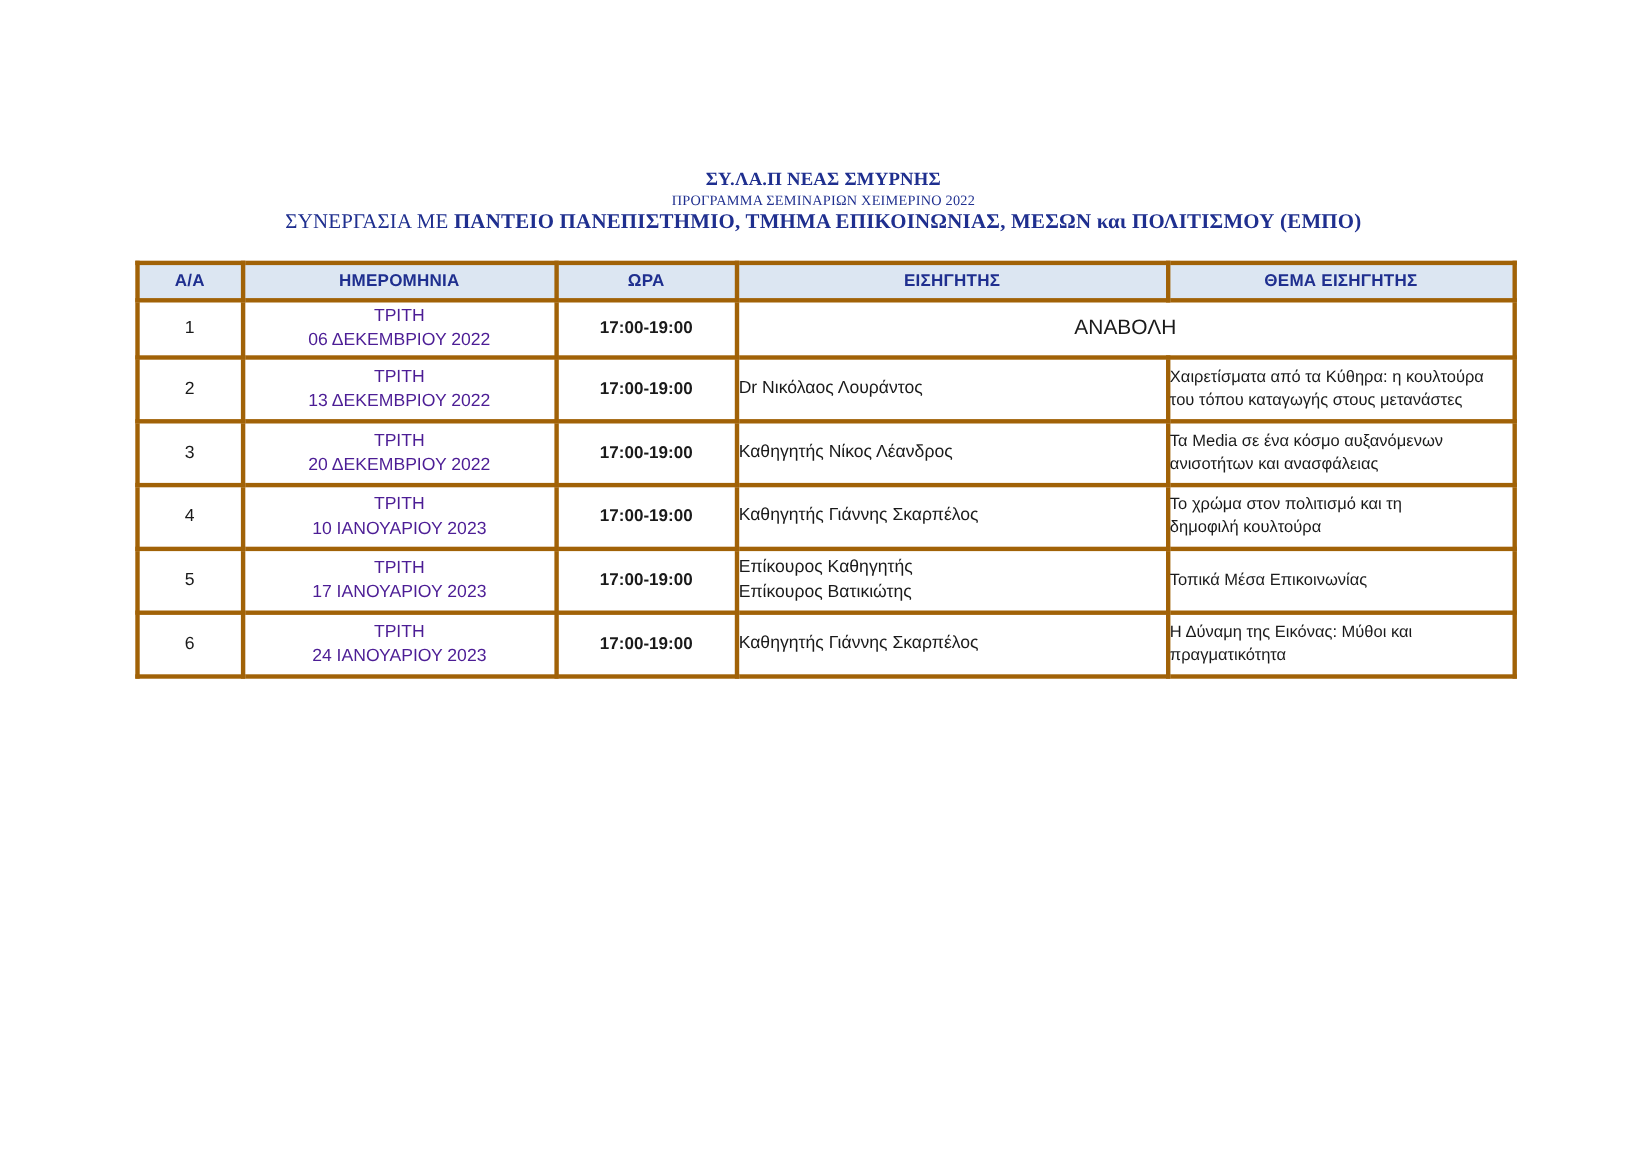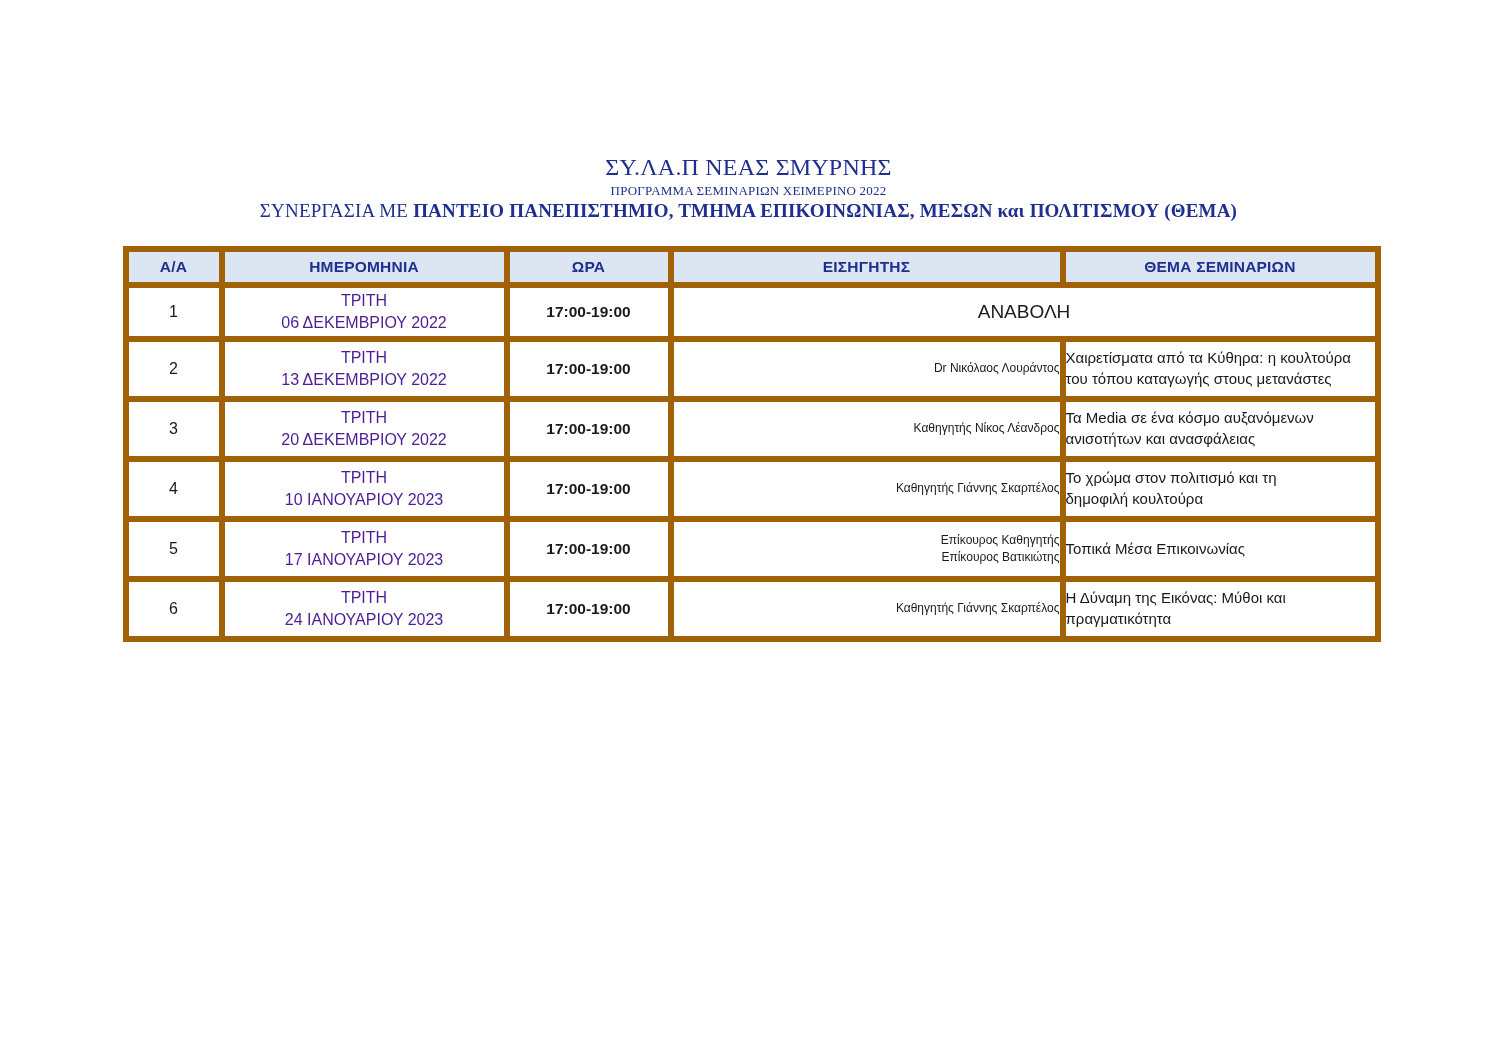--- a/index.html
+++ b/index.html
@@ -30,39 +30,39 @@
     margin-top: 152px;
     line-height: 1.28;
   }
   .heading .line {
     font-family: "Liberation Serif", serif;
     color: #1f2f8f;
     font-size: 19px;
     letter-spacing: 0.2px;
     white-space: nowrap;
   }
-  .heading .line1 { font-size: 24px; }
+  .heading .line1 { font-size: 17px; font-weight: bold; }
   .heading .line2 { font-size: 13px; }
   .heading .line3 { font-size: 19px; }
   .heading .line4 { font-size: 19px; }
   .heading .b { font-weight: bold; }
 
   
   .table-wrap {
     margin: 22px auto 0 auto;
     width: 1252px;
   }
   table.schedule {
     border-collapse: collapse;
     width: 100%;
     table-layout: fixed;
   }
   table.schedule th,
   table.schedule td {
-    border: 6px solid #a16207;
+    border: 4px solid #a16207;
     vertical-align: middle;
     padding: 0;
   }
   table.schedule thead th {
     background: #dce6f2;
     color: #1f2f8f;
     font-family: "Liberation Sans", sans-serif;
     font-weight: bold;
     font-size: 15.5px;
     height: 30px;
@@ -93,23 +93,23 @@
     padding: 6px 4px 6px 4px;
   }
   td.time {
     text-align: center;
     font-family: "Liberation Sans", sans-serif;
     font-weight: bold;
     font-size: 15.5px;
     color: #1a1a1a;
   }
   td.speaker {
-    text-align: right;
-    font-family: "Liberation Sans", sans-serif;
-    font-size: 12px;
+    text-align: left;
+    font-family: "Liberation Sans", sans-serif;
+    font-size: 16px;
     color: #1a1a1a;
     line-height: 1.4;
     padding: 4px 6px;
     margin-left: 28px;
   }
   td.topic {
     text-align: left;
     font-family: "Liberation Sans", sans-serif;
     font-size: 15px;
     color: #1a1a1a;
@@ -128,39 +128,39 @@
   .date-line { display: block; }
 </style>
 </head>
 <body>
 
 <div class="page">
 
   <div class="heading">
     <div class="line line1">ΣΥ.ΛΑ.Π ΝΕΑΣ ΣΜΥΡΝΗΣ</div>
     <div class="line line2">ΠΡΟΓΡΑΜΜΑ ΣΕΜΙΝΑΡΙΩΝ ΧΕΙΜΕΡΙΝΟ 2022</div>
-    <div class="line line3"><span>ΣΥΝΕΡΓΑΣΙΑ ΜΕ </span><span class="b">ΠΑΝΤΕΙΟ ΠΑΝΕΠΙΣΤΗΜΙΟ, ΤΜΗΜΑ ΕΠΙΚΟΙΝΩΝΙΑΣ, ΜΕΣΩΝ</span><span class="b"> και </span><span class="b">ΠΟΛΙΤΙΣΜΟΥ (ΘΕΜΑ)</span></div>
+    <div class="line line3"><span>ΣΥΝΕΡΓΑΣΙΑ ΜΕ </span><span class="b">ΠΑΝΤΕΙΟ ΠΑΝΕΠΙΣΤΗΜΙΟ, ΤΜΗΜΑ ΕΠΙΚΟΙΝΩΝΙΑΣ, ΜΕΣΩΝ</span><span class="b"> και </span><span class="b">ΠΟΛΙΤΙΣΜΟΥ (ΕΜΠΟ)</span></div>
   </div>
 
   <div class="table-wrap">
     <table class="schedule">
       <colgroup>
         <col class="c-aa">
         <col class="c-date">
         <col class="c-time">
         <col class="c-spk">
         <col class="c-top">
       </colgroup>
       <thead>
         <tr>
           <th>Α/Α</th>
           <th>ΗΜΕΡΟΜΗΝΙΑ</th>
           <th>ΩΡΑ</th>
           <th>ΕΙΣΗΓΗΤΗΣ</th>
-          <th>ΘΕΜΑ ΣΕΜΙΝΑΡΙΩΝ</th>
+          <th>ΘΕΜΑ ΕΙΣΗΓΗΤΗΣ</th>
         </tr>
       </thead>
       <tbody>
         <tr class="row-1">
           <td class="aa">1</td>
           <td class="date">
             <span class="date-line">ΤΡΙΤΗ</span>
             <span class="date-line">06 ΔΕΚΕΜΒΡΙΟΥ 2022</span>
           </td>
           <td class="time">17:00-19:00</td>

